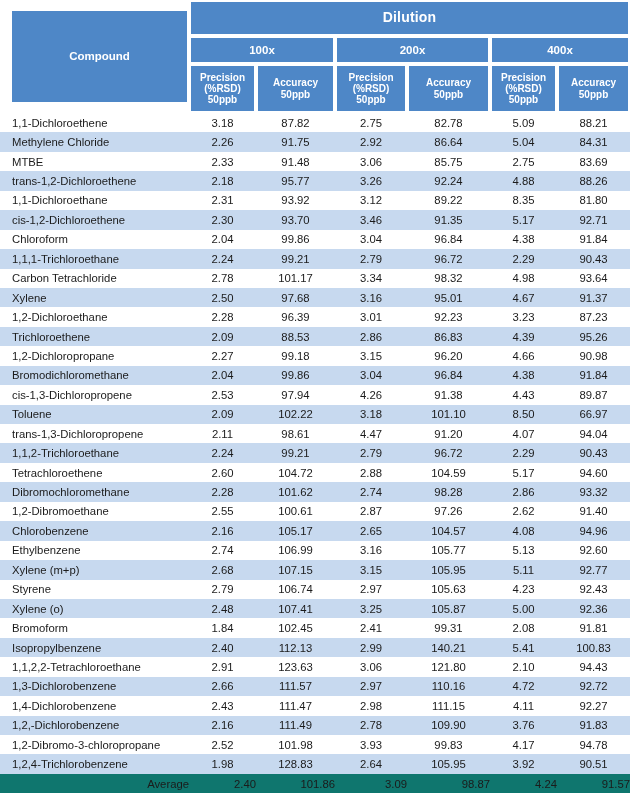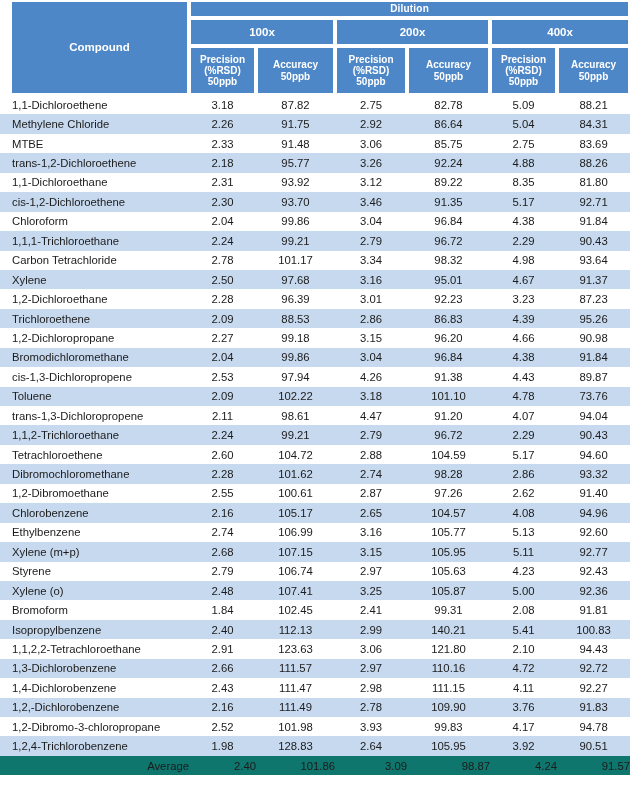--- a/index.html
+++ b/index.html
@@ -40,22 +40,22 @@
     text-align: center;
     line-height: 1.12;
     box-sizing: border-box;
     display: flex;
     align-items: center;
     justify-content: center;
     flex-direction: column;
     margin: 2px 2px;
   }
   .hcell.dilution {
-    height: 14px;
-    font-size: 10px;
+    height: 32px;
+    font-size: 14px;
     letter-spacing: .2px;
     text-align: right;
   }
   .hcell.group {
     height: 24px;
     font-size: 11.5px;
   }
   .hcell.metric {
     height: 45px;
     font-size: 10px;
@@ -300,22 +300,22 @@
           <td class="num">91.38</td>
           <td class="num">4.43</td>
           <td class="num">89.87</td>
         </tr>
         <tr class="even">
           <td class="compound">Toluene</td>
           <td class="num">2.09</td>
           <td class="num">102.22</td>
           <td class="num">3.18</td>
           <td class="num">101.10</td>
-          <td class="num">4.78</td>
-          <td class="num">73.76</td>
+          <td class="num">8.50</td>
+          <td class="num">66.97</td>
         </tr>
         <tr class="odd">
           <td class="compound">trans-1,3-Dichloropropene</td>
           <td class="num">2.11</td>
           <td class="num">98.61</td>
           <td class="num">4.47</td>
           <td class="num">91.20</td>
           <td class="num">4.07</td>
           <td class="num">94.04</td>
         </tr>

